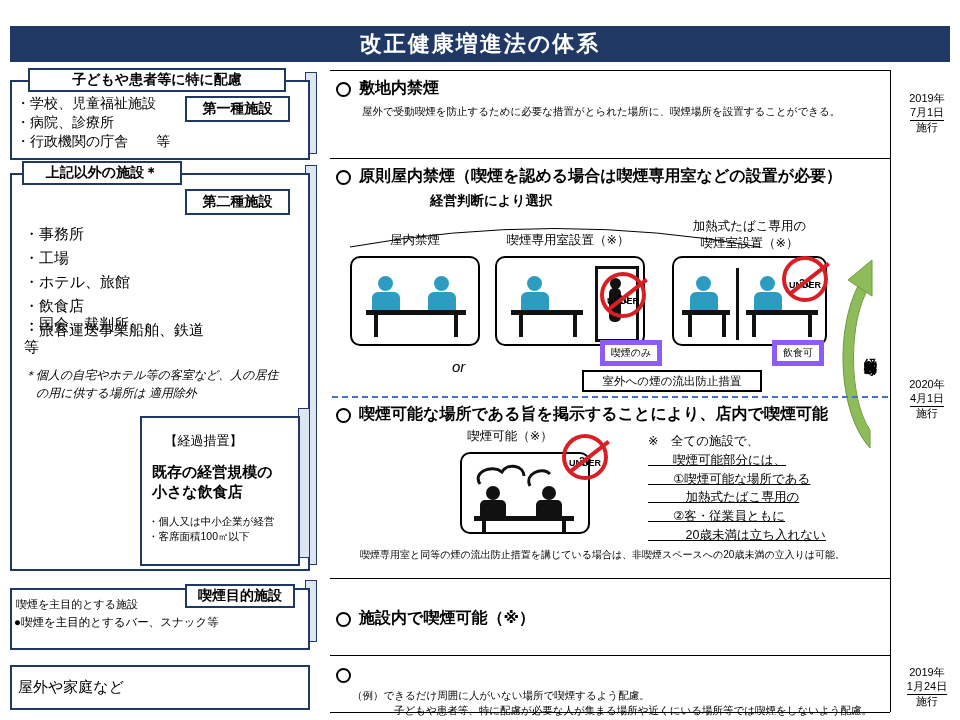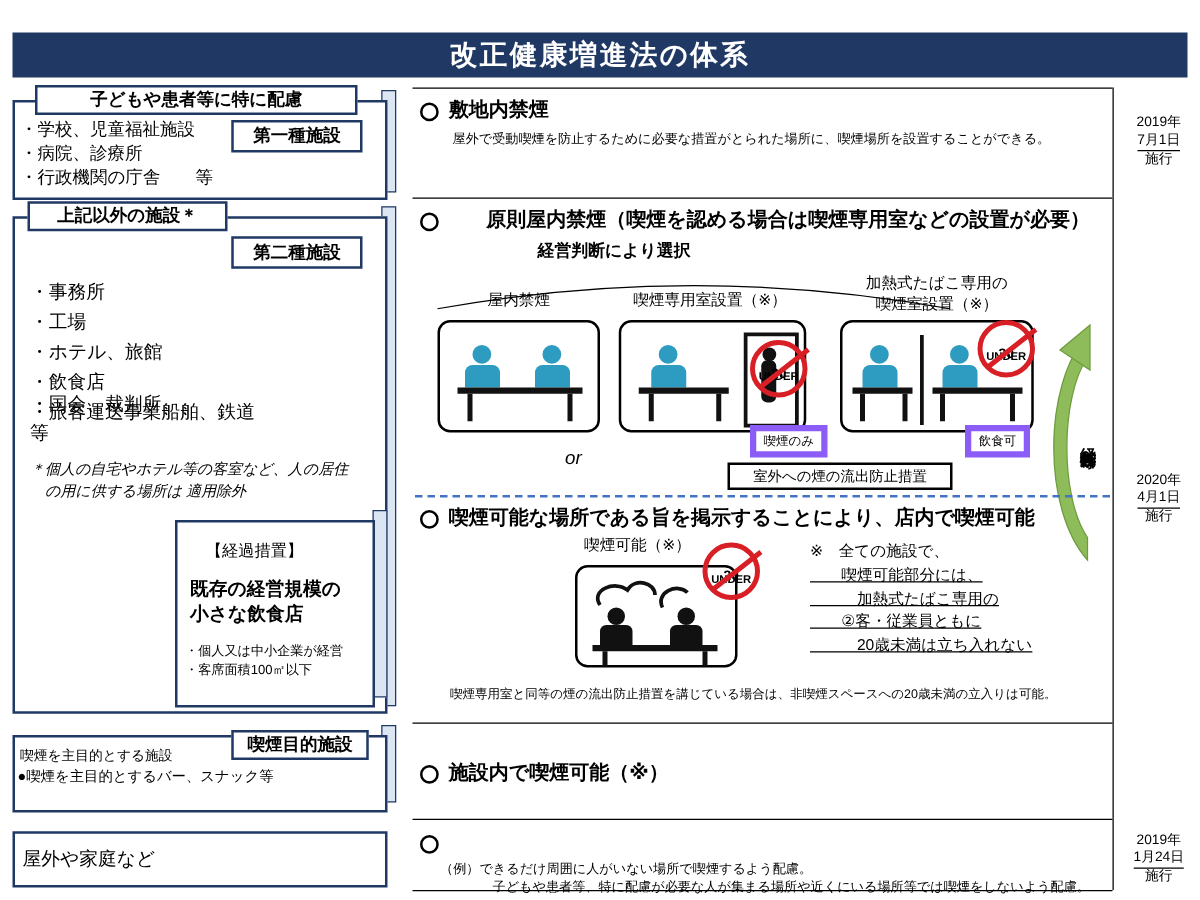--- a/index.html
+++ b/index.html
@@ -187,21 +187,21 @@
   <div>2020年</div>
   <div class="date-underline">4月1日</div>
   <div>施行</div>
 </div>
 <div class="abs date-block" style="left:898px;top:666px;width:58px;">
   <div>2019年</div>
   <div class="date-underline">1月24日</div>
   <div>施行</div>
 </div>
 
-<div class="abs bullet-row" style="left:336px;top:166px;width:545px;gap:30px;">
+<div class="abs bullet-row" style="left:336px;top:166px;width:545px;">
   <div class="circ"></div>
   <div class="bullet-text">原則屋内禁煙（喫煙を認める場合は喫煙専用室などの設置が必要）</div>
 </div>
 <div class="abs" style="left:430px;top:192px;font-size:13.5px;font-weight:bold;">経営判断により選択</div>
 
 <svg class="abs" width="420" height="40" style="left:345px;top:212px;">
   <path d="M5,35 Q210,-2 415,35" stroke="#000" stroke-width="1" fill="none"></path>
 </svg>
 
 <div class="abs card-title" style="left:350px;top:232px;width:130px;">屋内禁煙</div>
@@ -299,20 +299,21 @@
 </div>
 <div class="abs under20" style="left:562px;top:434px;">
   <div class="t1">20</div>
   <div class="t2">UNDER</div>
   <div class="slash"></div>
 </div>
 
 <div class="abs note-list" style="left:648px;top:432px;width:250px;">
   <div>※　全ての施設で、</div>
   <div class="u">　　喫煙可能部分には、</div>
+  <div class="u">　　①喫煙可能な場所である</div>
   <div class="u">　　　加熱式たばこ専用の</div>
   <div class="u">　　②客・従業員ともに</div>
   <div class="u">　　　20歳未満は立ち入れない</div>
 </div>
 
 <div class="abs small-note" style="left:360px;top:548px;width:520px;">喫煙専用室と同等の煙の流出防止措置を講じている場合は、非喫煙スペースへの20歳未満の立入りは可能。</div>
 
 <div class="abs bullet-row" style="left:336px;top:608px;width:545px;">
   <div class="circ"></div>
   <div class="bullet-text">施設内で喫煙可能（※）</div>

